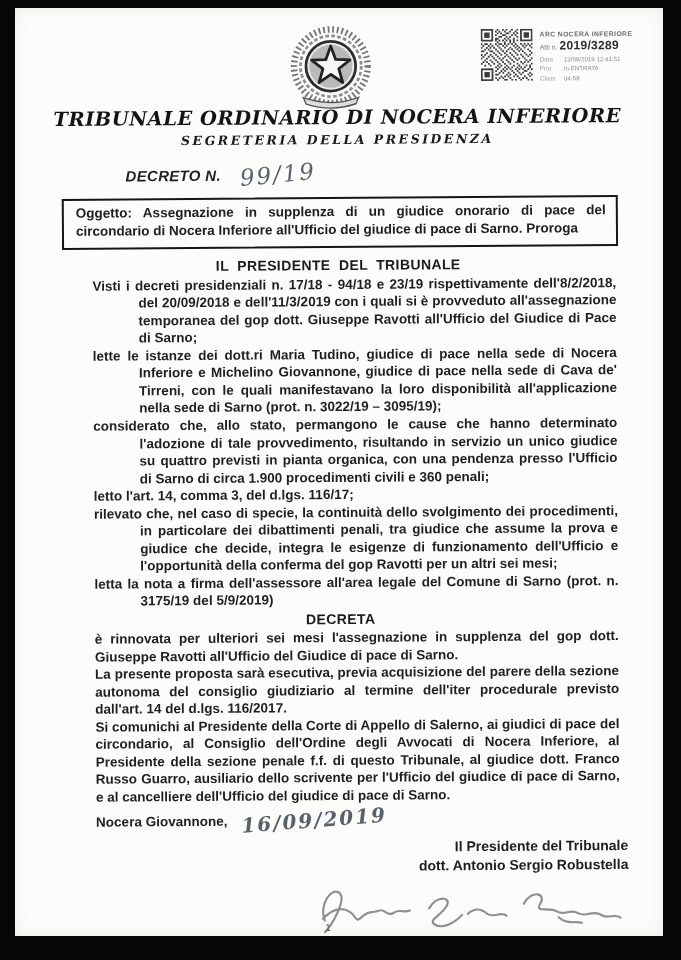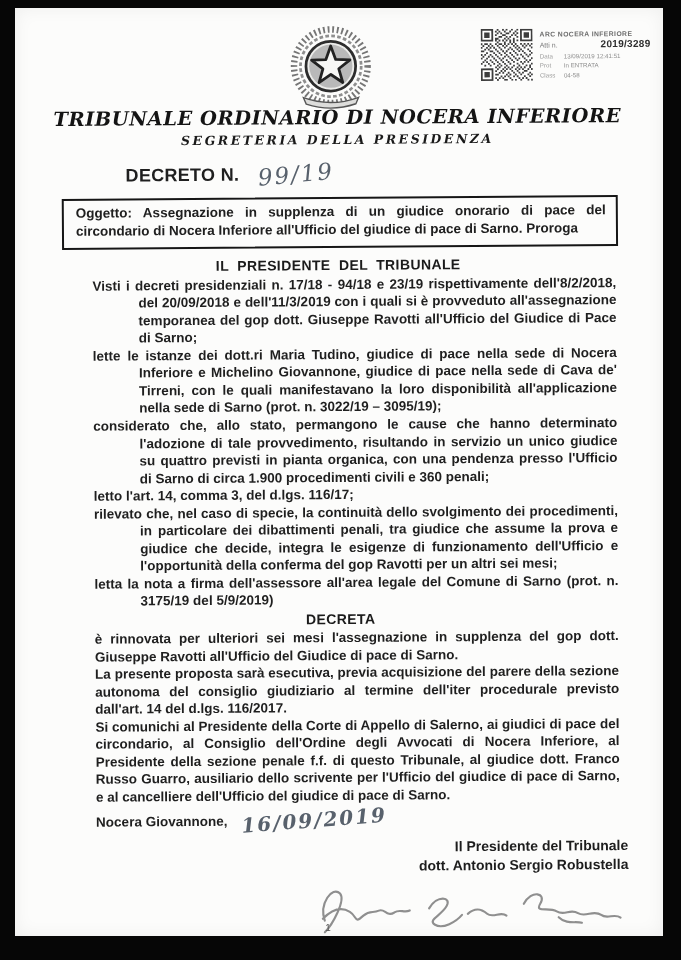--- a/index.html
+++ b/index.html
@@ -16,35 +16,35 @@
     color:#1f1f1f;
   }
   
   .emblem{position:absolute;left:272px;top:14px;width:92px;height:92px;}
   
   .stamp{position:absolute;left:468px;top:22px;width:176px;display:flex;gap:7px;align-items:flex-start;}
   .qr{width:52px;height:52px;flex:0 0 auto;opacity:.85;}
   .stamp-text{flex:1;padding-top:2px;}
   .stamp-office{font-size:6.8px;font-weight:bold;letter-spacing:.4px;color:#6e6e6e;white-space:nowrap;}
   .stamp-protocol{font-size:7px;color:#7a7a7a;margin-top:1px;white-space:nowrap;}
-  .stamp-protocol .stamp-num{font-size:10px;font-weight:bold;color:#2e2e2e;letter-spacing:.3px;margin-left:41px;}
+  .stamp-protocol .stamp-num{font-size:12px;font-weight:bold;color:#2e2e2e;letter-spacing:.3px;}
   .stamp-row{display:flex;font-size:6.2px;color:#8e8e8e;margin-top:2.5px;white-space:nowrap;}
   .stamp-row .lb{width:24px;color:#9a9a9a;}
   
   .title-block{padding-top:98px;text-align:center;}
   .title{
     font-family:"DejaVu Serif",serif;font-style:italic;font-weight:bold;
     font-size:19.5px;letter-spacing:.5px;color:#141414;
   }
   .subtitle{
     font-family:"DejaVu Serif",serif;font-style:italic;font-weight:bold;
     font-size:12.5px;letter-spacing:2.5px;color:#1a1a1a;margin-top:3px;
   }
   .decree-line{margin:12px 0 0 112px;height:32px;}
-  .decree-label{font-size:18px;font-weight:bold;letter-spacing:.3px;}
+  .decree-label{font-size:15px;font-weight:bold;letter-spacing:.3px;font-style:italic;}
   .hand{font-family:"DejaVu Serif",serif;font-style:italic;color:#58616c;}
   .decree-num{
     display:inline-block;font-size:23px;margin-left:14px;letter-spacing:2px;
     transform:rotate(-5deg) translateY(2px);
   }
   
   .subject-box{
     margin:6px 44px 0 48px;border:2px solid #161616;
     padding:4px 10px 7px 12px;font-size:13.5px;font-weight:bold;
     line-height:1.32;text-align:justify;color:#202020;

